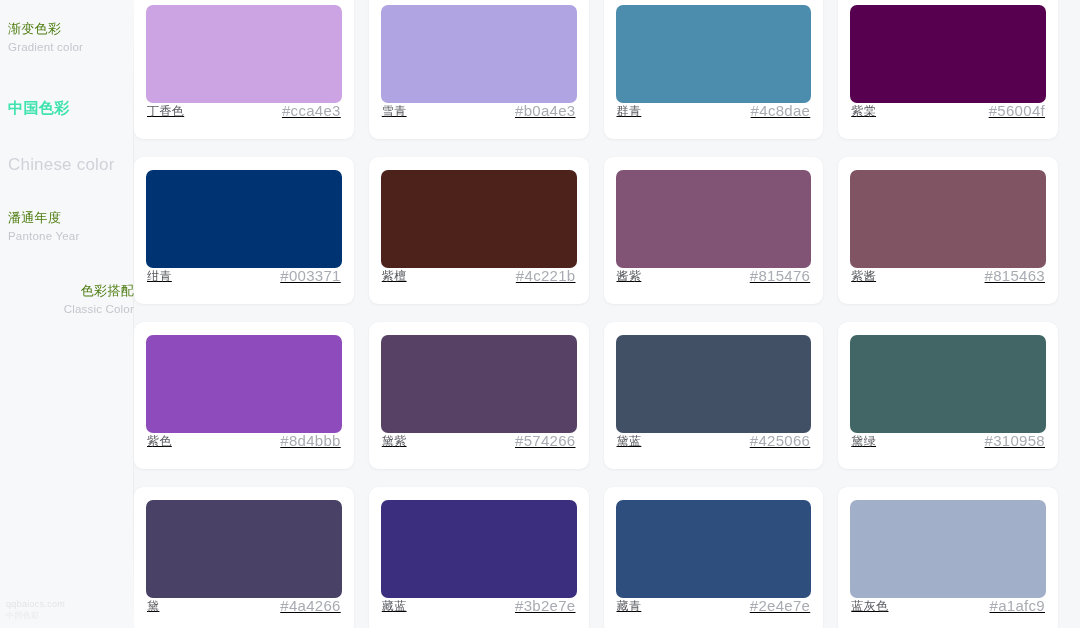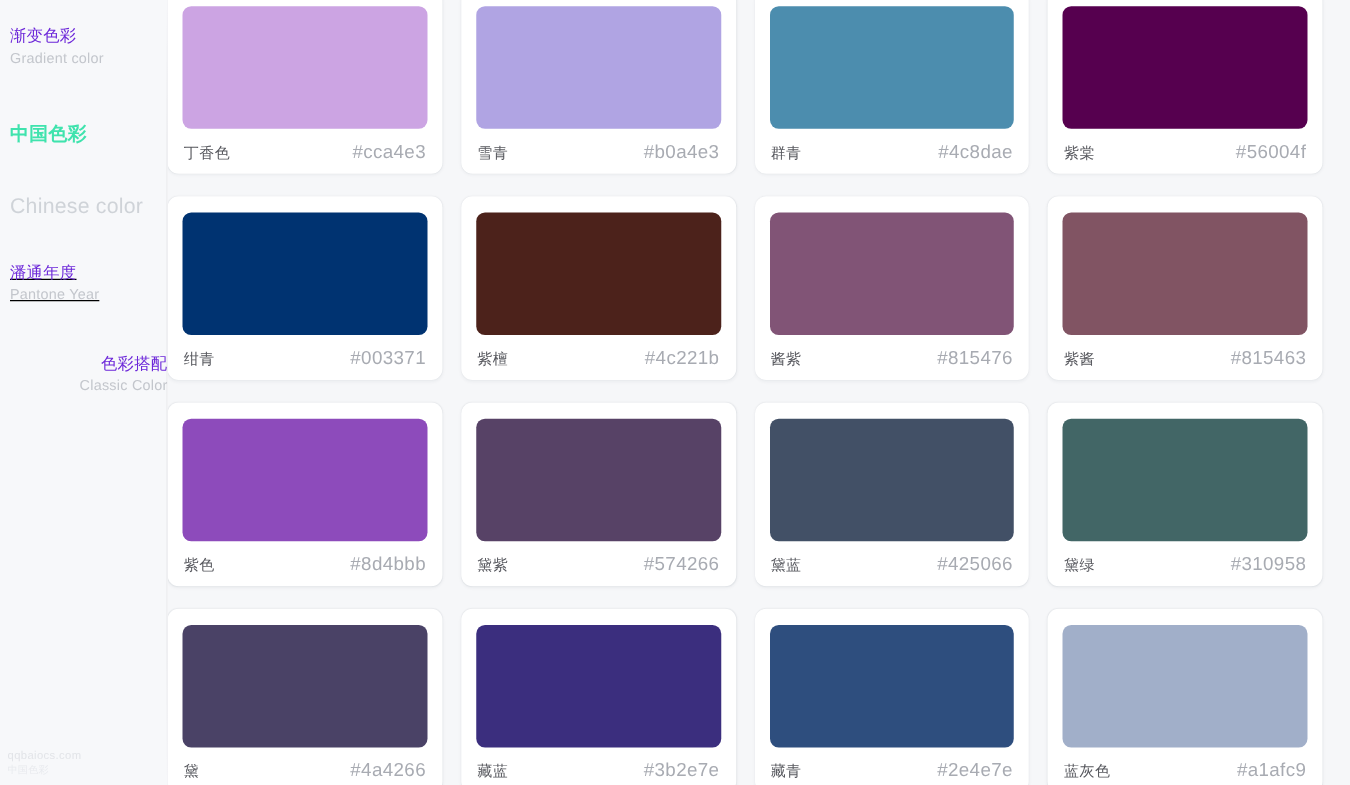--- a/index.html
+++ b/index.html
@@ -40,21 +40,21 @@
   .nav-item {
     padding: 0 0 0 8px;
     margin-bottom: 42px;
     cursor: pointer;
     user-select: none;
   }
 
   .nav-cn {
     font-size: 13px;
     line-height: 18px;
-    color: #6d28d9;
+    color: #4d7c0f;
     letter-spacing: 0.3px;
     font-weight: 400;
   }
 
   .nav-en {
     font-size: 11.5px;
     line-height: 17px;
     color: #c3c6cc;
     letter-spacing: 0.2px;
     margin-top: 1px;
@@ -69,21 +69,21 @@
   }
   .nav-item.active .nav-en {
     color: #cfd3d8;
     font-size: 17px;
     margin-top: 38px;
   }
 
   
   #nav-list .nav-item:nth-child(1) { margin-top: 6px;  margin-bottom: 41px; }
   #nav-list .nav-item:nth-child(2) { margin-bottom: 36px; }
-  #nav-list .nav-item:nth-child(3) { margin-bottom: 37px; text-decoration: underline; }
+  #nav-list .nav-item:nth-child(3) { margin-bottom: 37px; }
   #nav-list .nav-item:nth-child(4) { margin-bottom: 0; text-align: right; }
 
   
   #main {
     flex: 1;
     height: 628px;
     overflow: hidden;
     position: relative;
     padding: 0 22px 0 0;
   }
@@ -113,21 +113,21 @@
     height: 98px;
     border-radius: 7px;
     flex: none;
   }
 
   .card-meta {
     display: flex;
     align-items: center;
     justify-content: space-between;
     padding: 0 1px;
-    margin-top: 11px;
+    text-decoration: underline;
   }
 
   .color-name {
     font-size: 12px;
     color: #57585e;
     letter-spacing: 0.4px;
     line-height: 16px;
     white-space: nowrap;
   }
 

